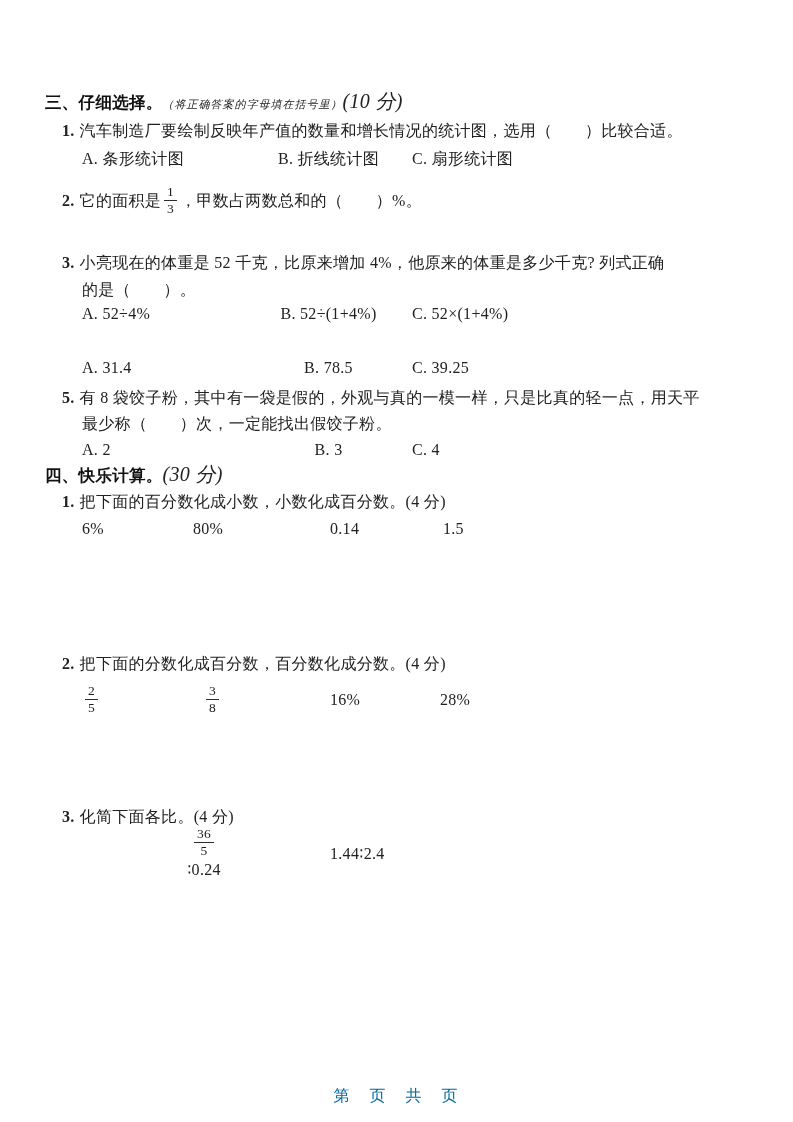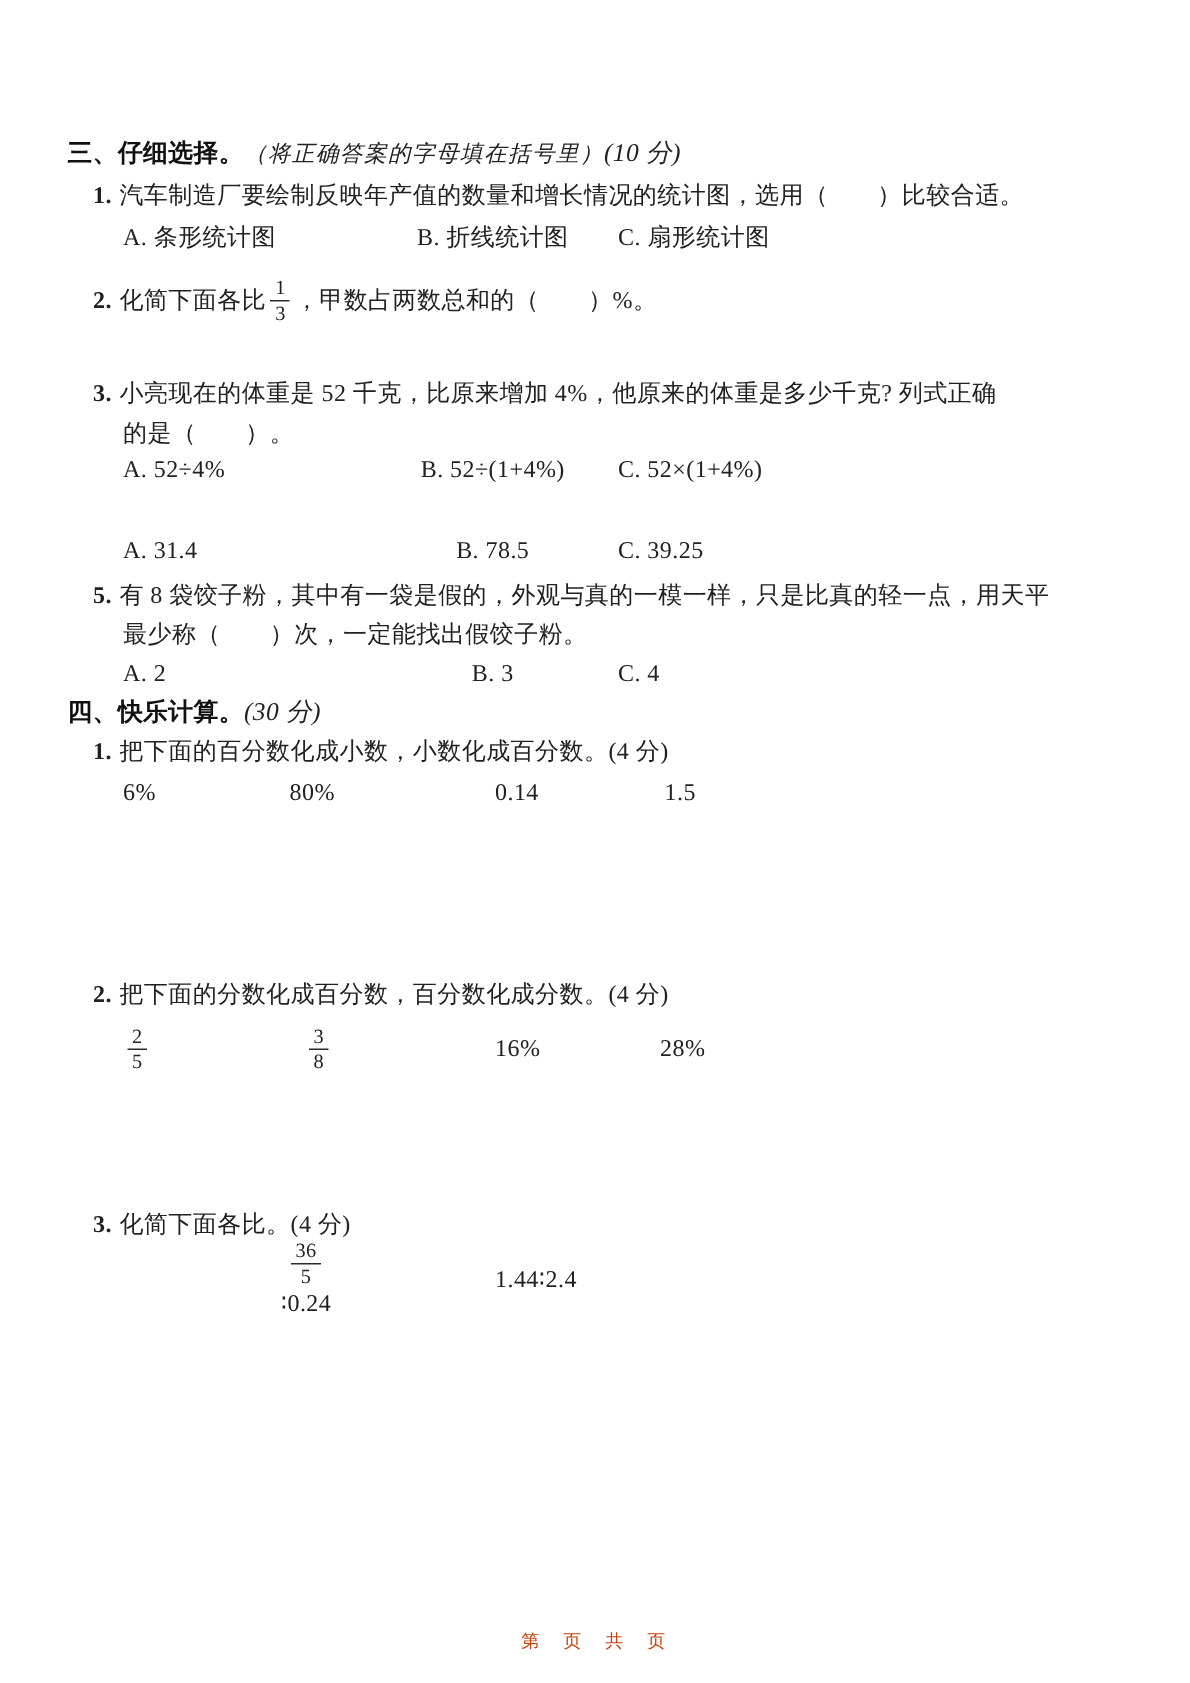--- a/index.html
+++ b/index.html
@@ -22,29 +22,29 @@
   .heading {
     font-family:"Liberation Sans","DejaVu Sans",sans-serif;
     font-weight:700;
     font-size:16.5px;
     color:#111;
   }
   .heading .kai {
     font-family:"Liberation Serif","DejaVu Serif",serif;
     font-weight:400;
     font-style:italic;
-    font-size:15px;
+    font-size:11px;
     color:#222;
     letter-spacing:1px;
   }
   .heading .pts {
     font-family:"Liberation Serif","DejaVu Serif",serif;
     font-weight:400;
     font-style:italic;
-    font-size:17px;
+    font-size:20px;
     color:#222;
   }
   .qnum { font-weight:700; margin-right:5px; }
   .opts { display:flex; }
   .opts .c1 { width:163px; }
   .opts .c2 { width:167px;text-align:center; }
   .vals { display:flex; align-items:center; }
   .vals .v1 { width:111px; }
   .vals .v2 { width:137px; }
   .vals .v3 { width:113px; }
@@ -61,22 +61,22 @@
     vertical-align:middle;
     margin:0 3px;
   }
   .frac .num { padding:0 3px; border-bottom:1.4px solid #2b2b2b; }
   .frac .den { padding:0 3px; }
   .footer {
     position:absolute;
     top:1086px; left:0;
     width:100%;
     text-align:center;
-    font-size:12px;
-    color:#c2410c;
+    font-size:16px;
+    color:#0369a1;
     letter-spacing:2px;
   }
 </style>
 </head>
 <body>
 
 <div class="page">
 
   <div class="line heading" style="top:91px; left:45px;">
     <span>三、仔细选择。</span><span class="kai">（将正确答案的字母填在括号里）</span><span class="pts">(10 分)</span>
@@ -86,21 +86,21 @@
     <span class="qnum">1.</span><span>汽车制造厂要绘制反映年产值的数量和增长情况的统计图，选用（　　）比较合适。</span>
   </div>
   <div class="line opts" style="top:148px; left:82px;">
     <span class="c1">A. 条形统计图</span>
     <span class="c2">B. 折线统计图</span>
     <span class="c3">C. 扇形统计图</span>
   </div>
 
   <div class="line fracline" style="top:181px; left:62px; height:38px;">
     <span class="qnum">2.</span>
-      <span>化简下面各比</span>
+      <span>它的面积是</span>
       <span class="frac">
         <span class="num">1</span>
         <span class="den">3</span>
       </span>
       <span>，甲数占两数总和的（　　）%。</span>
   </div>
 
   <div class="line" style="top:252px; left:62px;">
     <span class="qnum">3.</span><span>小亮现在的体重是 52 千克，比原来增加 4%，他原来的体重是多少千克? 列式正确</span>
   </div>

